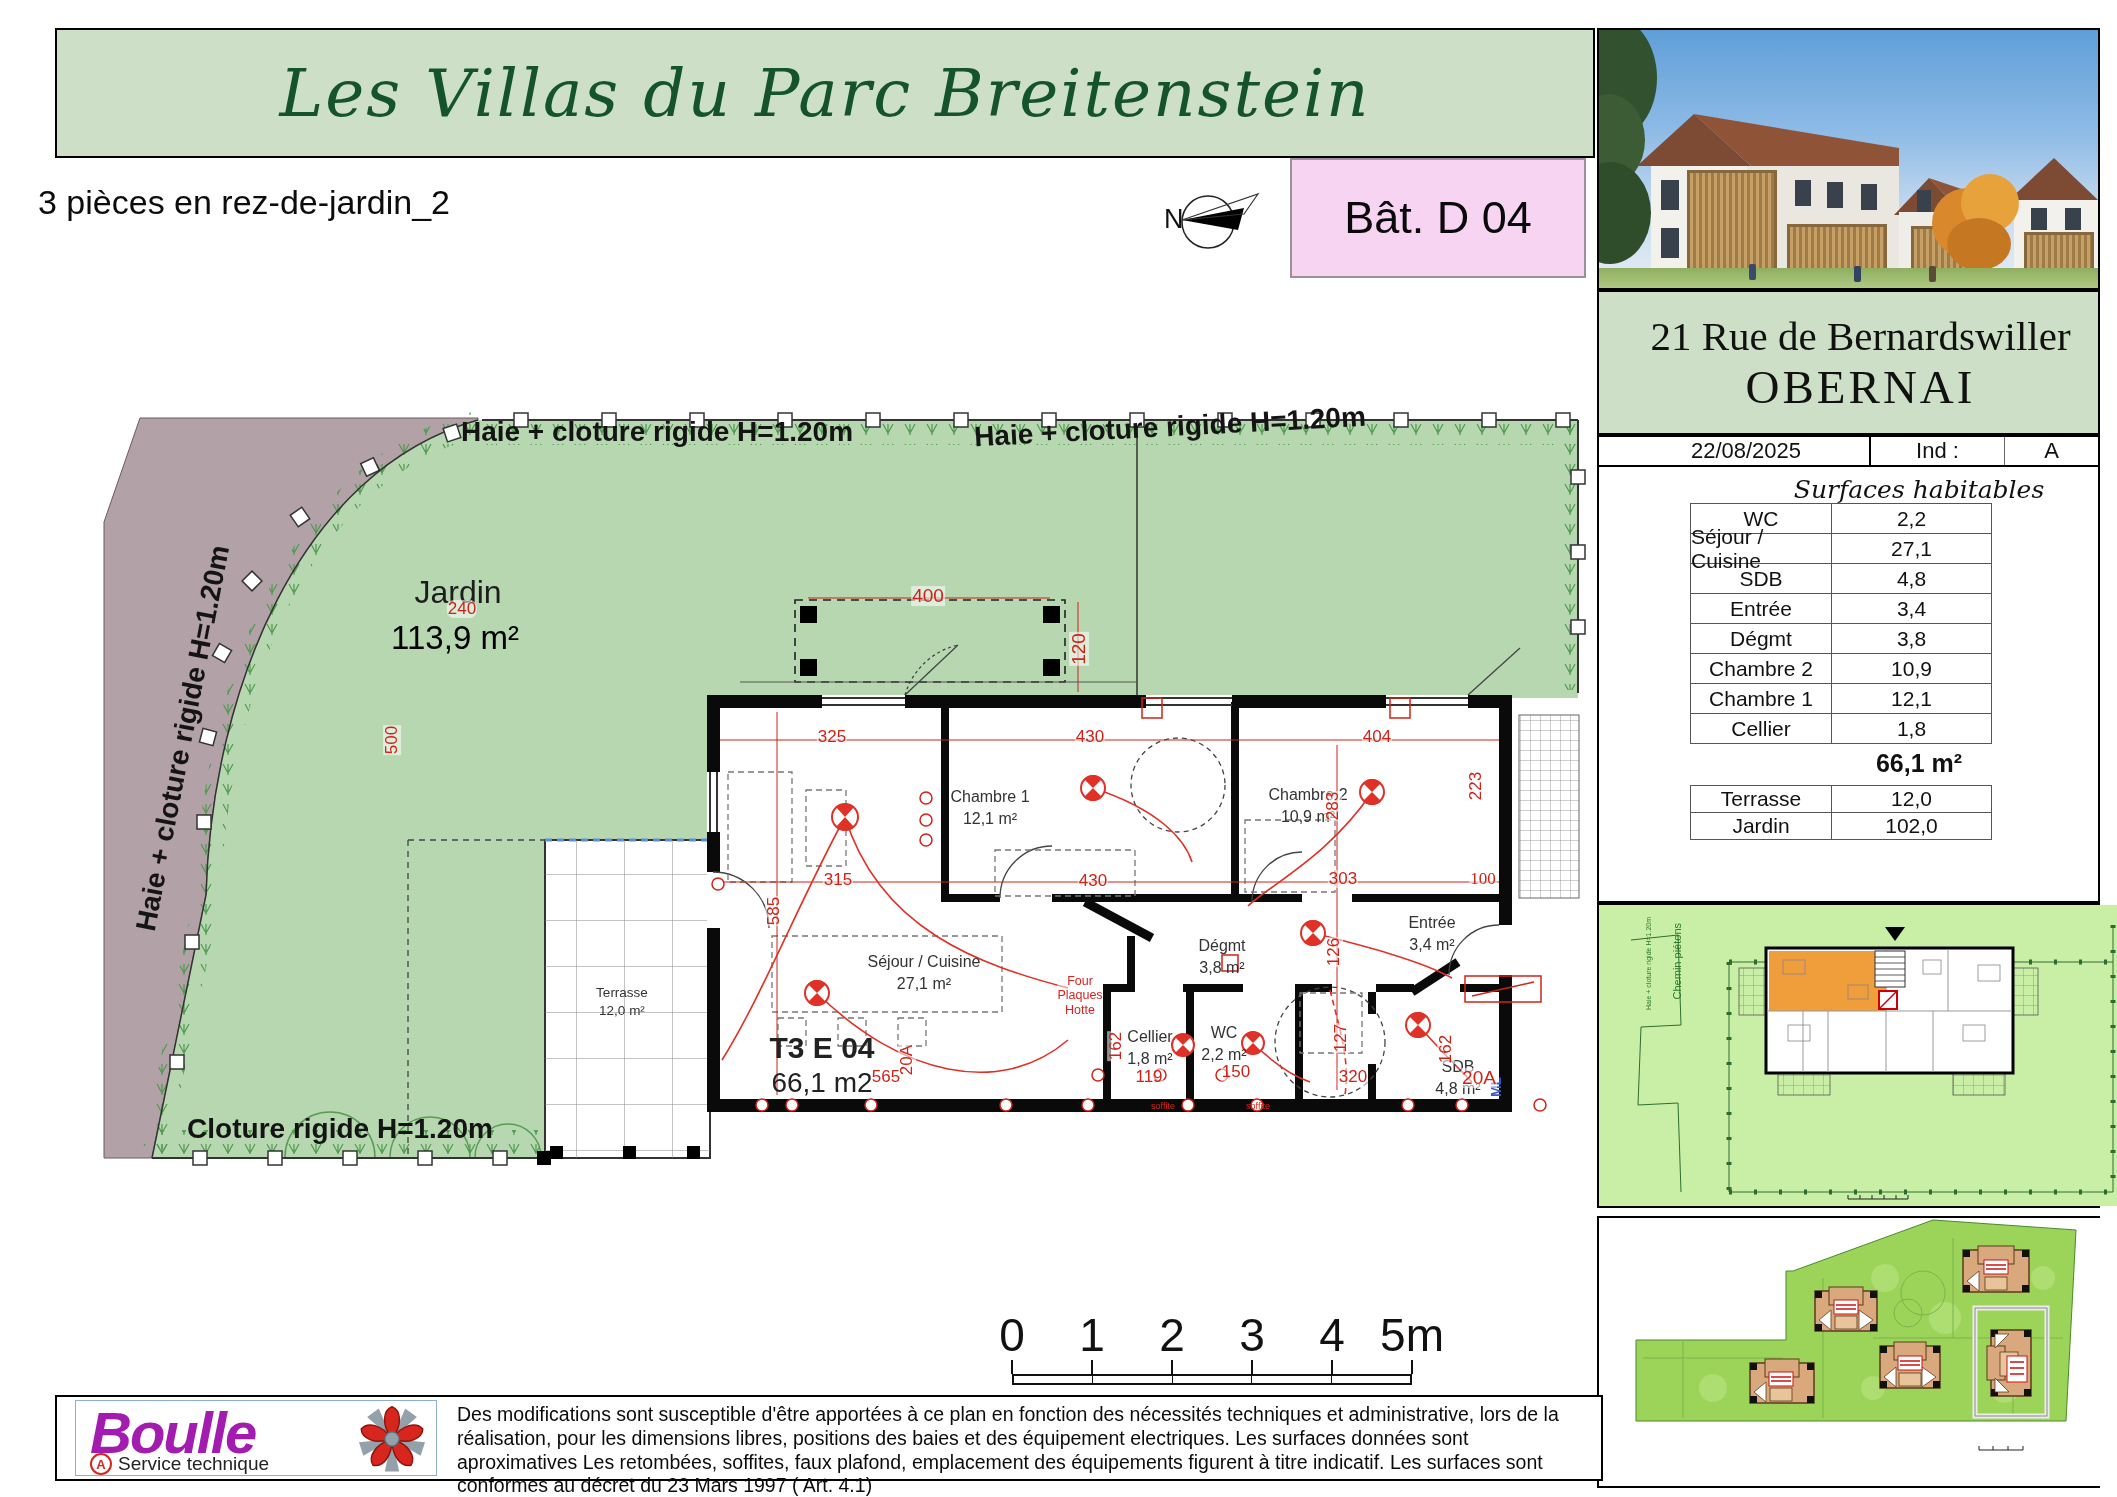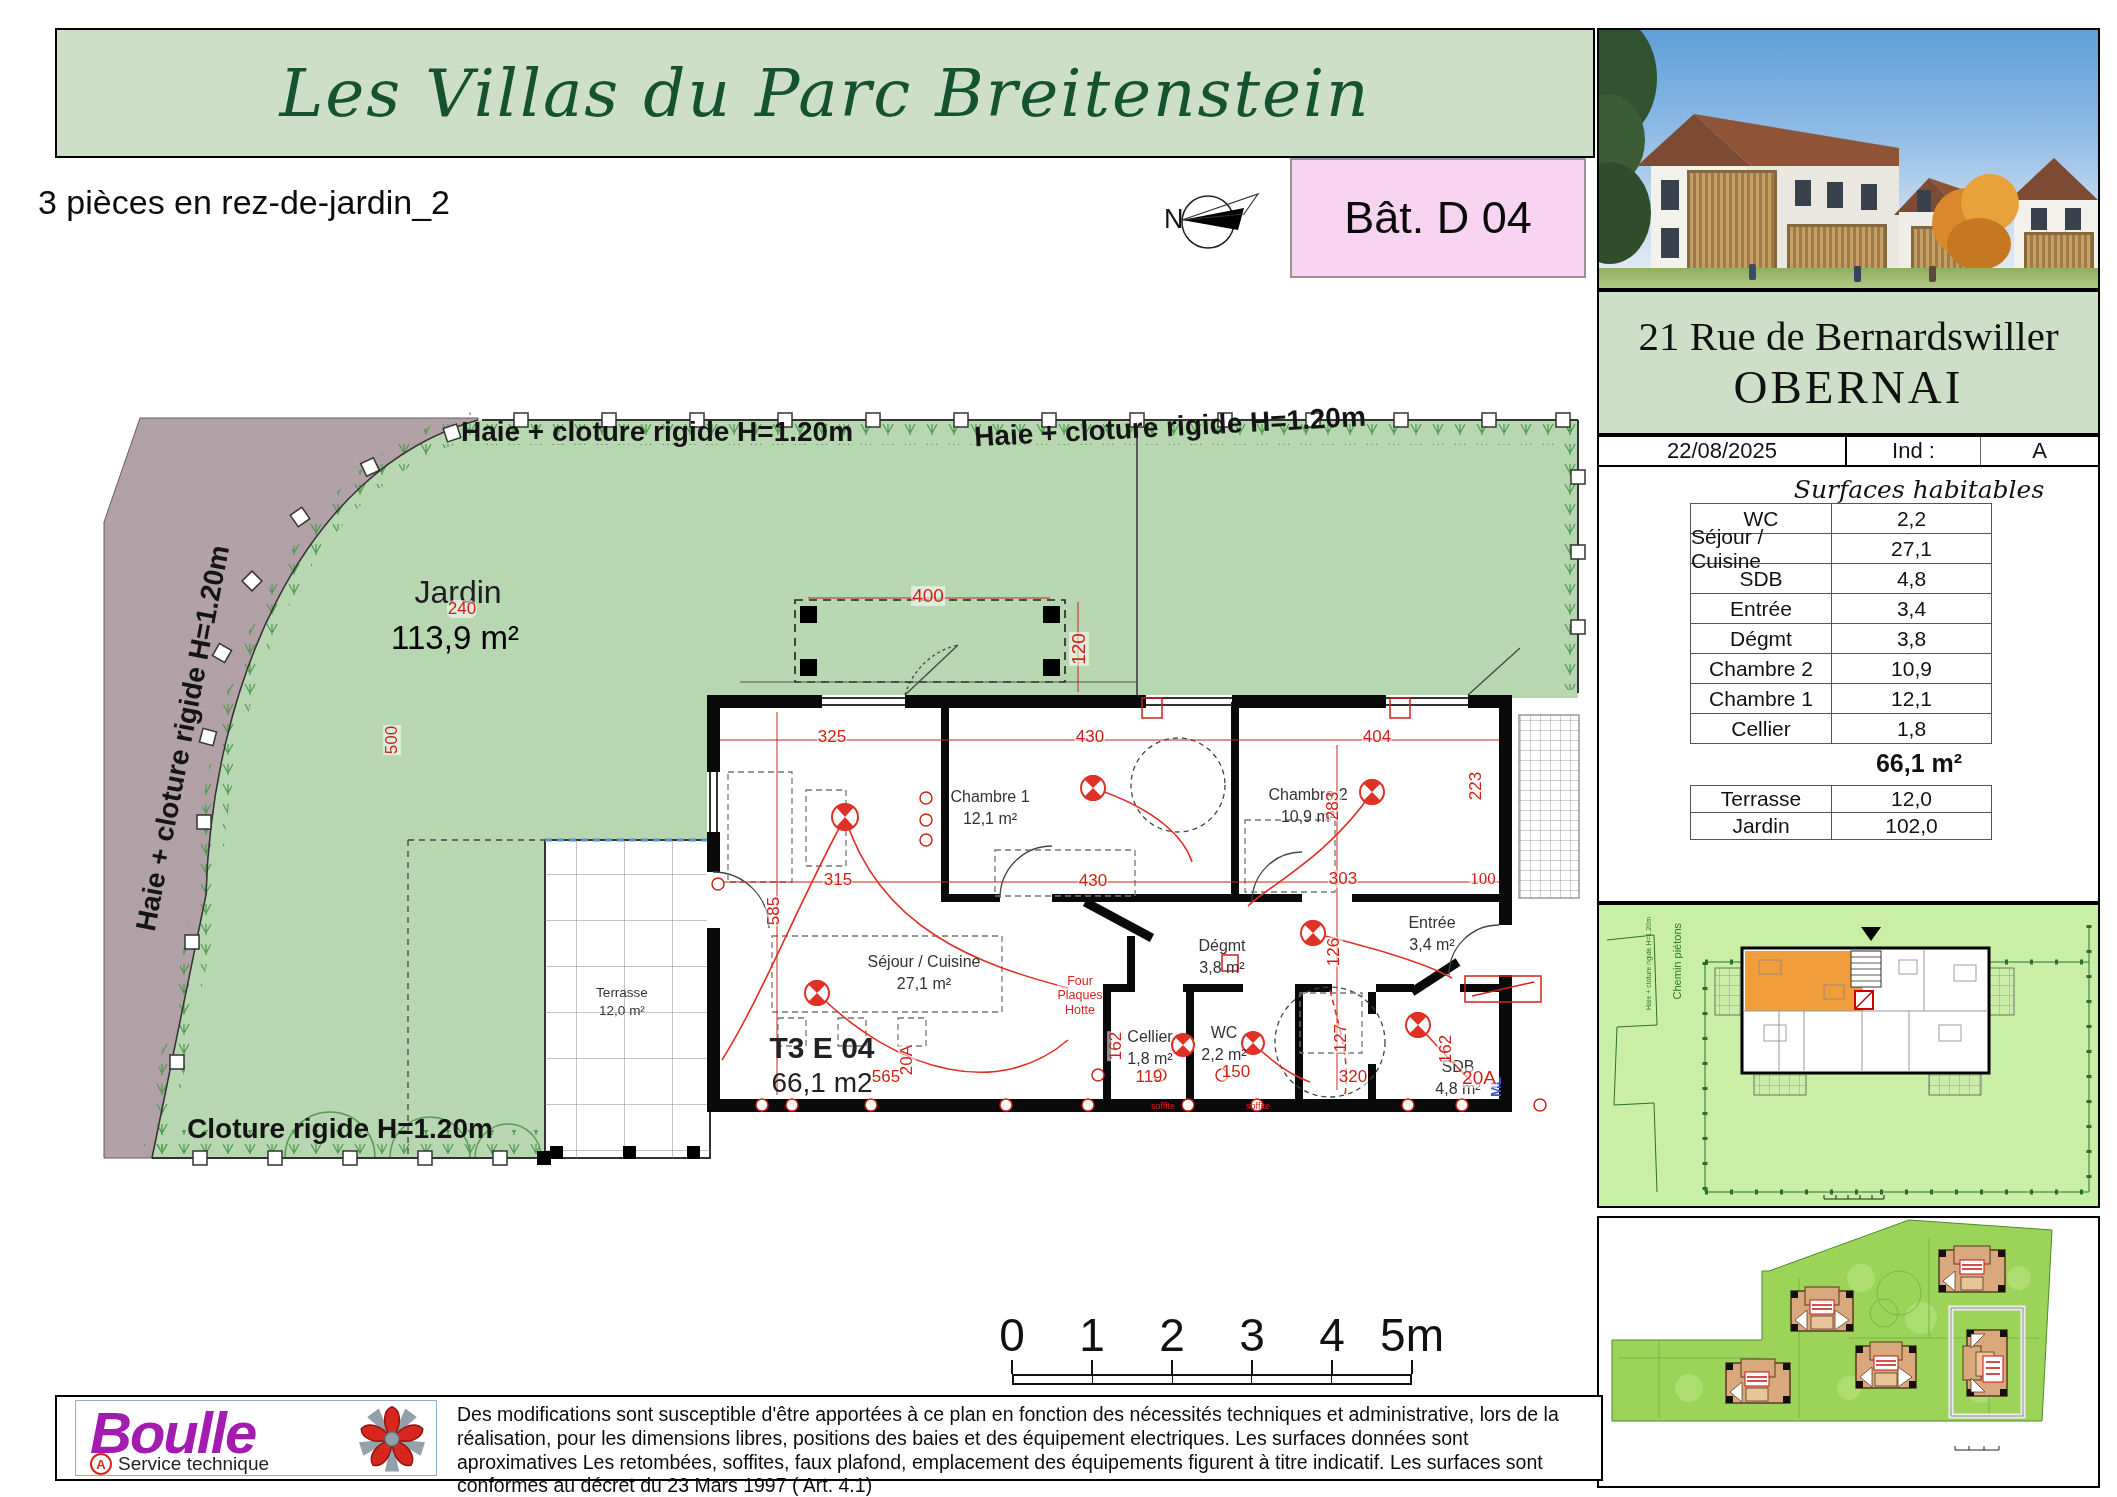--- a/index.html
+++ b/index.html
@@ -13,21 +13,21 @@
           border:2px solid #000;display:flex;align-items:center;justify-content:center;box-sizing:border-box;}
   #banner .title{font-family:"DejaVu Serif","Liberation Serif",serif;font-style:italic;
                  font-size:66px;letter-spacing:2px;color:#14532d;}
   #subtitle{left:38px;top:183px;font-size:34px;color:#0c0c0c;}
   #compass-n{left:1164px;top:204px;font-size:27px;color:#111;}
   #unit-badge{left:1290px;top:158px;width:296px;height:120px;background:#f8d4f3;
               border:2px solid #9b8f9b;box-sizing:border-box;display:flex;flex-direction:column;
               align-items:center;justify-content:center;font-size:45px;line-height:1.25;color:#0a0a0a;}
 
   
-  .rbox{left:1597px;width:503px;border:2px solid #000;box-sizing:border-box;background:#fff;}
+  .rbox{left:1597px;width:503px;border:2px solid #000;box-sizing:border-box;background:#fff;padding-left:24px;}
   #photo{top:28px;height:262px;overflow:hidden;}
   #address{top:290px;height:145px;background:#cde0c7;display:flex;flex-direction:column;
            align-items:center;justify-content:center;font-family:"Liberation Serif",serif;}
   #address .l1{font-size:41px;}
   #address .l2{font-size:47px;letter-spacing:3px;}
   #daterow{top:435px;height:32px;display:flex;font-size:22px;}
   #daterow .cell{display:flex;align-items:center;justify-content:center;box-sizing:border-box;height:100%;}
   #daterow .c1{width:248px;border-right:2px solid #000;}
   #daterow .c2{width:133px;}
   #daterow .c3{flex:1;border-left:1px solid #666;}

